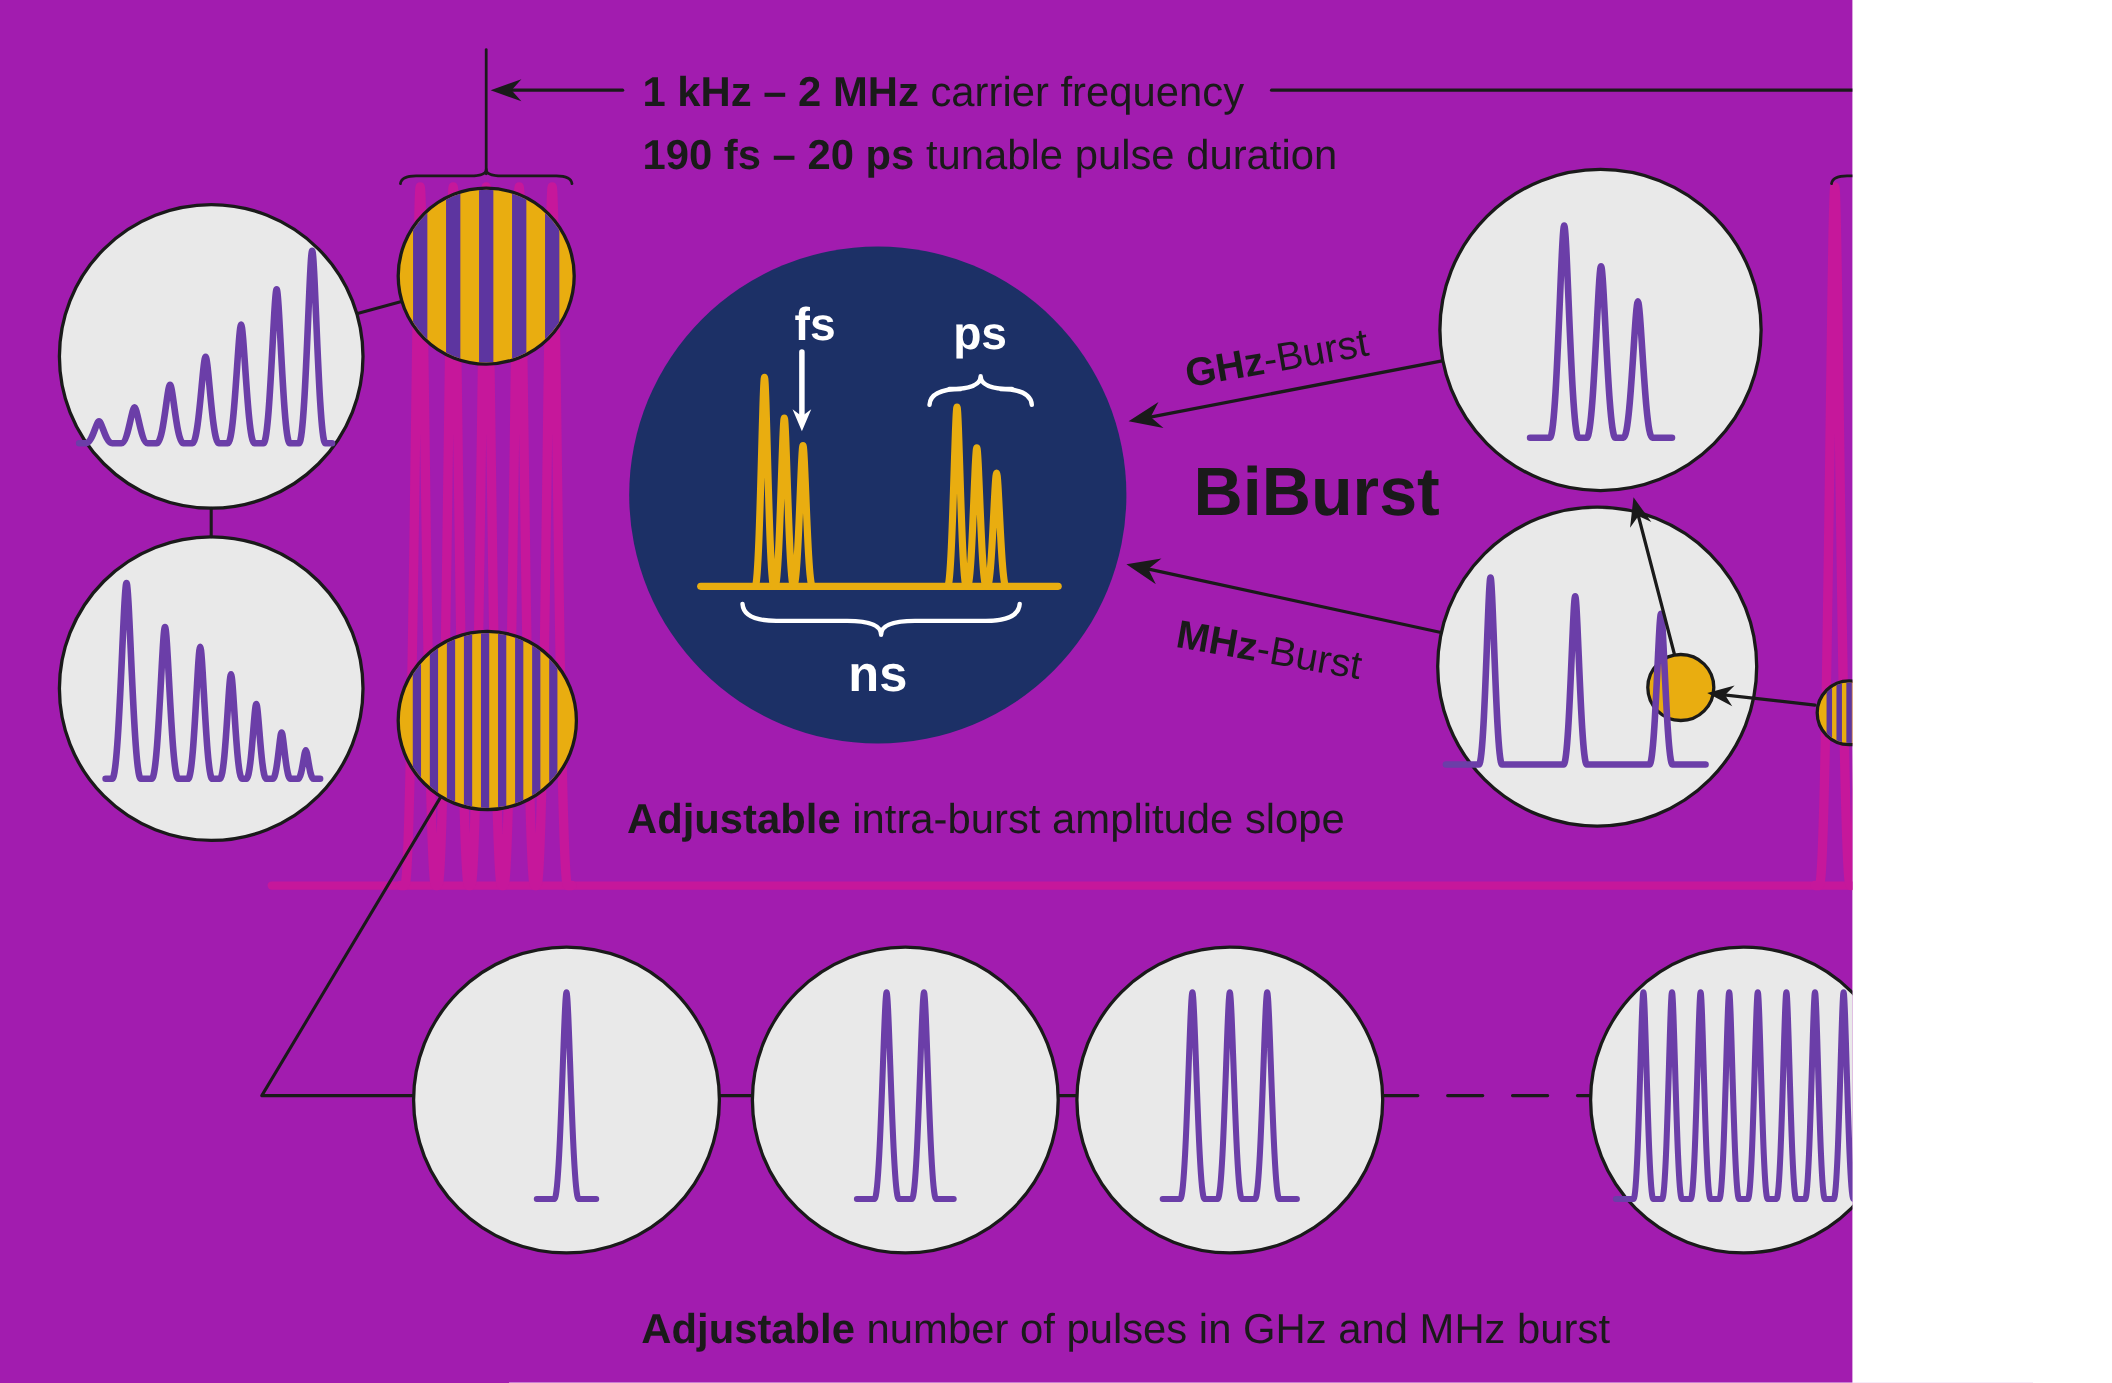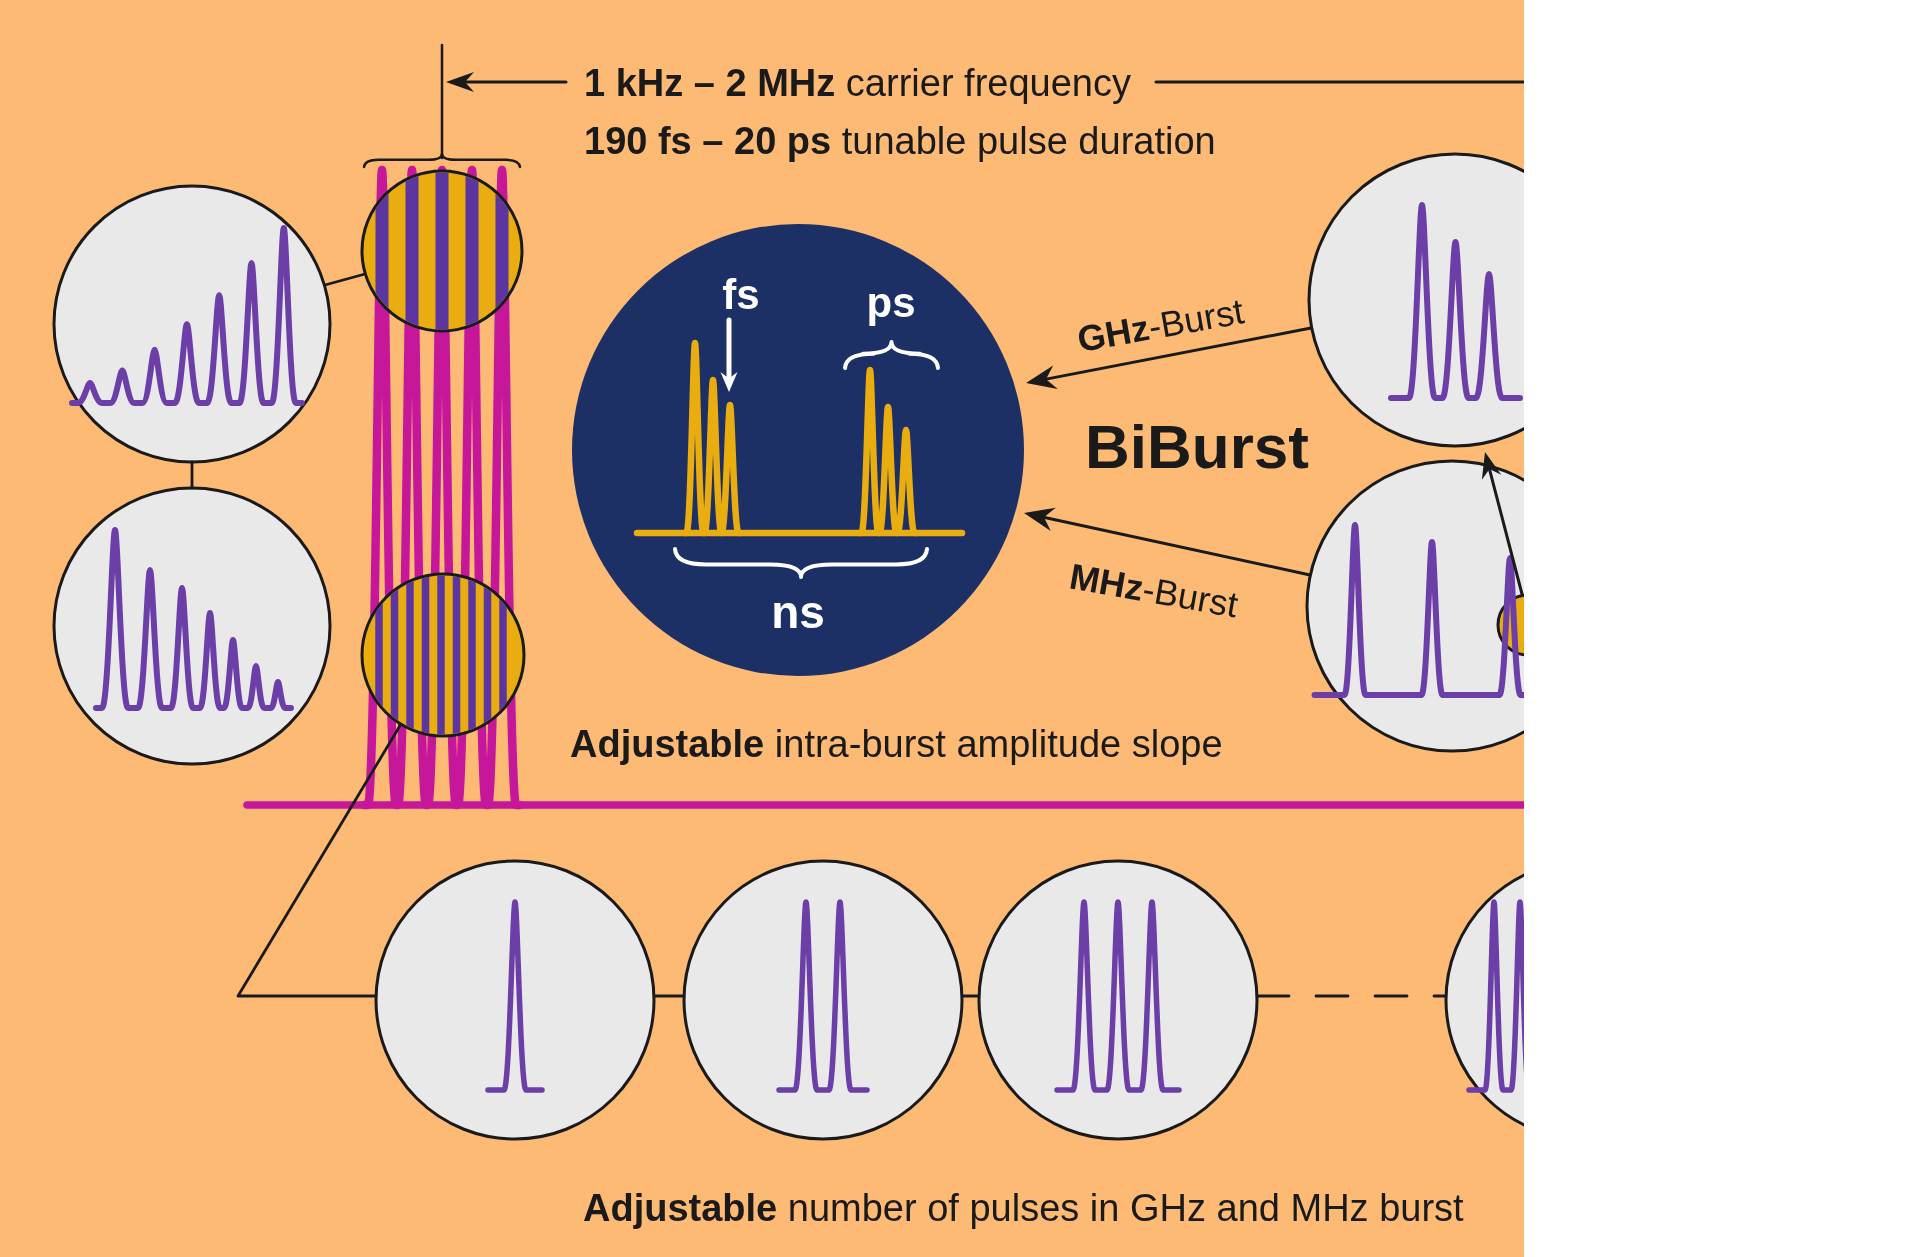--- a/index.html
+++ b/index.html
@@ -1,16 +1,16 @@
 <!DOCTYPE html>
 <html><head>
 <meta charset="utf-8">
 <style>
   html,body{margin:0;padding:0;background:#ffffff;}
-  .stage{position:relative;width:1524px;height:1257px;background:#fdba74;overflow:hidden;text-decoration:underline;}
+  .stage{position:relative;width:1684px;height:1257px;background:#a21caf;overflow:hidden;text-decoration:underline;}
   svg{position:absolute;left:0;top:0;}
   svg text{font-family:"Liberation Sans",sans-serif;white-space:pre;fill:#1a1a1a;}
   .b{font-weight:700;}
   .white-t{fill:#ffffff;}
 </style>
 </head>
 <body>
 
 <div class="stage">
 <svg id="diagram" width="1920" height="1257" viewBox="0 0 1920 1257">

